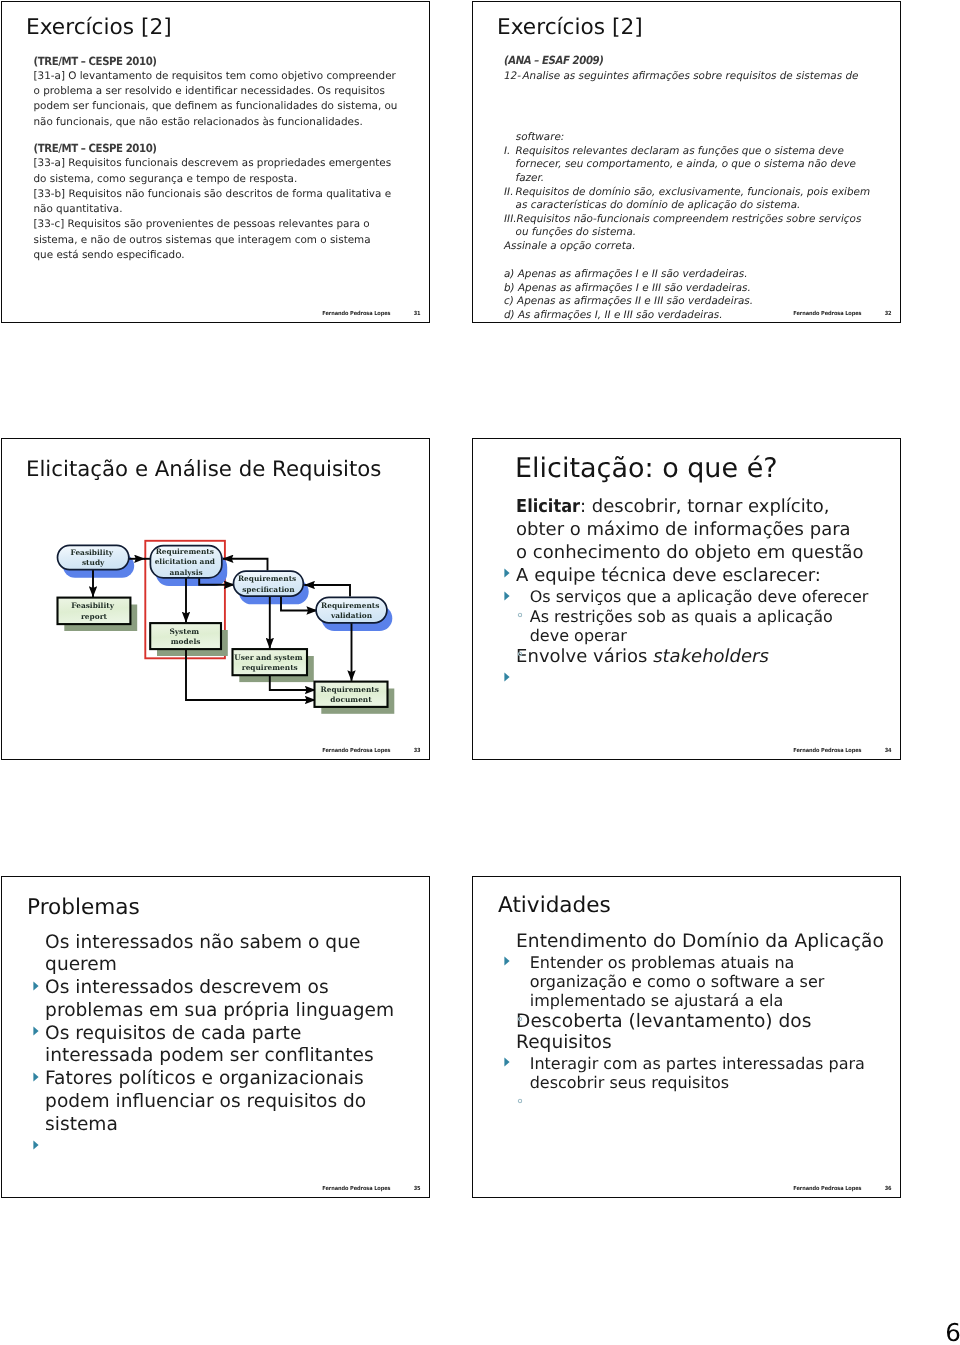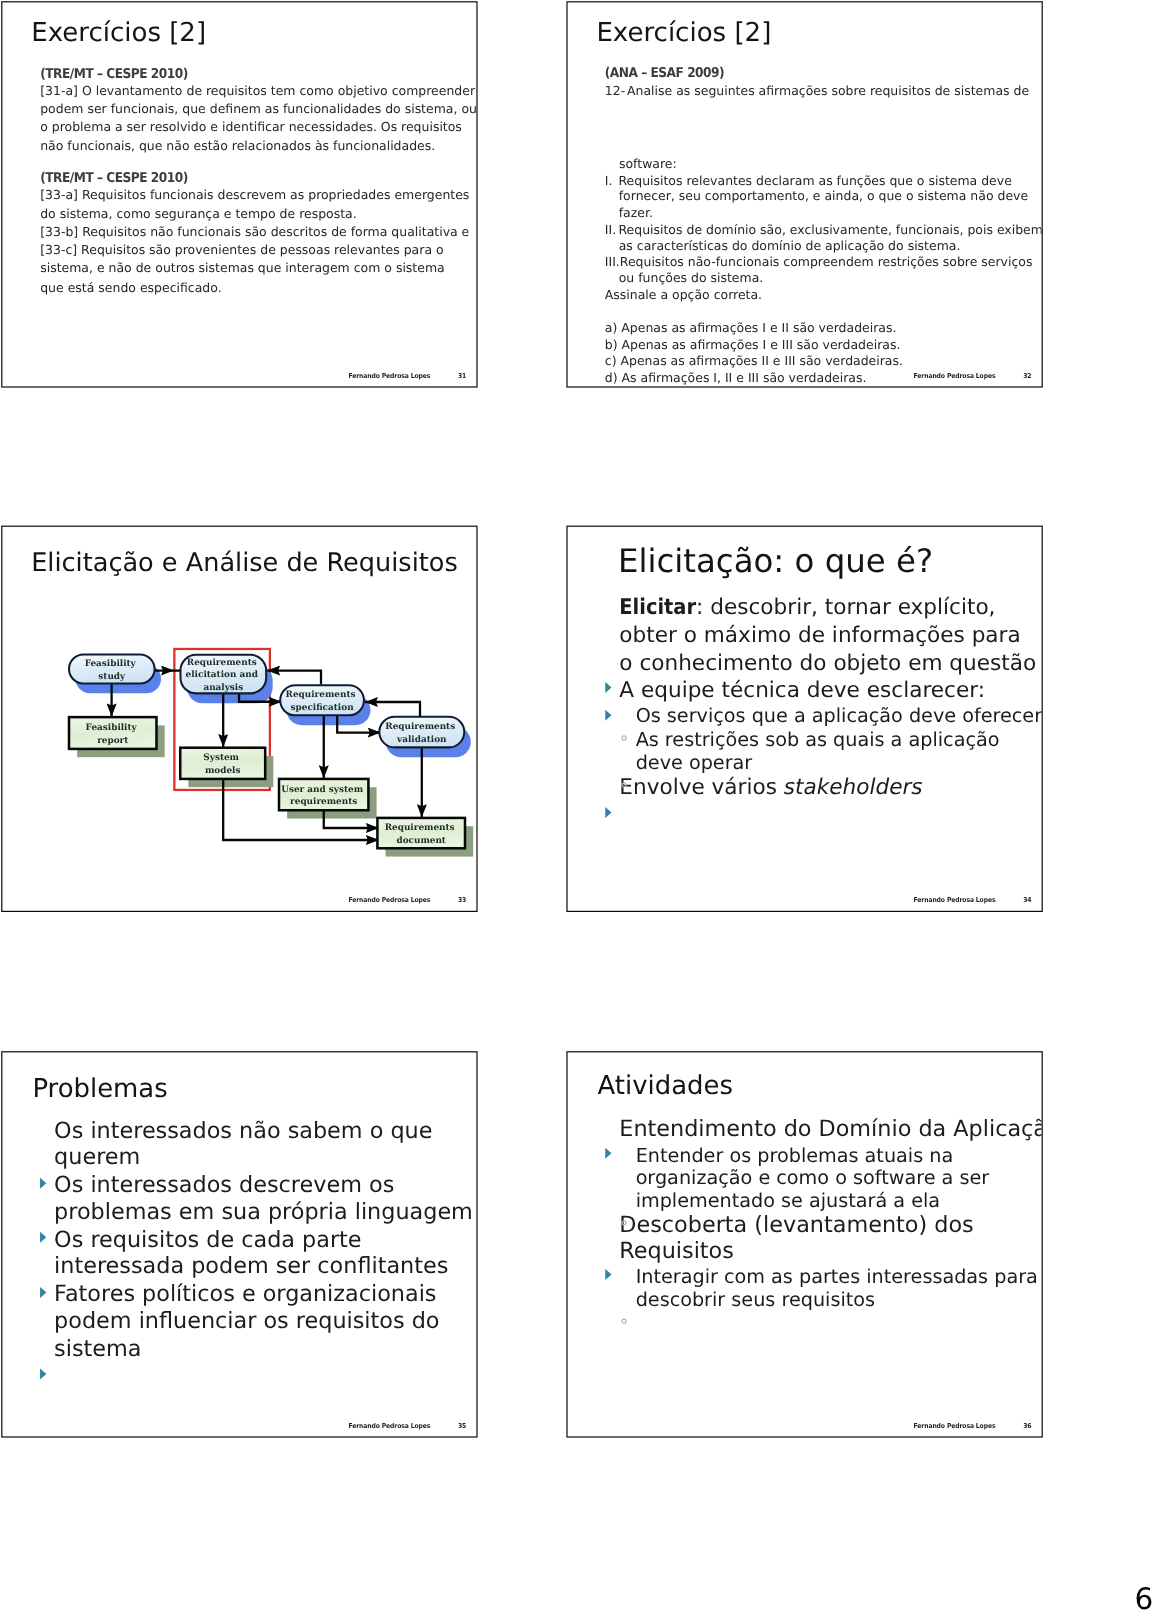--- a/index.html
+++ b/index.html
@@ -3,21 +3,21 @@
 <meta charset="utf-8">
 <title>Engenharia de Requisitos - handout</title>
 <style>
   html,body{margin:0;padding:0;background:#ffffff;}
   body{width:960px;height:1345px;position:relative;
        font-family:"DejaVu Sans",sans-serif;color:#000;
        -webkit-font-smoothing:antialiased;text-rendering:geometricPrecision;}
   .page{position:absolute;left:0;top:0;width:960px;height:1345px;overflow:hidden;background:#fff;
         will-change:transform;transform:translateZ(0);}
   .slide{position:absolute;box-sizing:border-box;border:1.5px solid #0a0a0a;background:#fff;
-         overflow:hidden;width:397px;height:322px;}
+         overflow:hidden;width:429px;height:322px;}
   .c1{left:1px;} .c2{left:472px;}
   .r1{top:1px;} .r2{top:438px;} .r3{top:876px;}
 
   
   .s-title{position:absolute;white-space:nowrap;color:#141414;font-weight:400;}
   .t-ex{left:24px;top:13.4px;font-size:21.7px;letter-spacing:0;}
 
   
   .qbody{position:absolute;left:31.5px;top:51.5px;width:372px;font-size:10.4px;
          line-height:15.3px;color:#262626;}
@@ -25,21 +25,21 @@
               font-weight:bold;color:#3c3c3c;font-size:11.3px;letter-spacing:-0.42px;}
   .qbody .para{}
   .qbody .gap{height:11px;}
   .qbody .hang{display:block;}
   .ln{display:block;white-space:nowrap;}
   .b32 .hang .lbl{display:inline-block;min-width:11.4px;}
   .b32 .hang .lc{padding-left:11.6px;}
   .b32 .h12 .lbl{min-width:18.5px;}
   .b32 .h12 .lc{padding-left:11.8px;margin-top:48px;}
 
-  .b32{left:31px;top:51px;width:372px;line-height:13.6px;}
+  .b32{left:31px;top:51px;width:372px;line-height:13.6px;font-style:italic;}
   .b32 .src{line-height:16.6px;}
   .b32 .gap{height:14.5px;}
 
   
   .foot{position:absolute;bottom:4px;font-size:5.6px;color:#1f1f1f;line-height:7px;
         font-family:"DejaVu Sans",sans-serif;font-stretch:condensed;
         font-weight:bold;letter-spacing:-0.08px;white-space:nowrap;}
   .foot-author{right:38.5px;}
   .foot-num{right:8.5px;}
 
@@ -79,32 +79,33 @@
 <body>
 
 <div class="page">
 
   <div class="slide c1 r1">
     <div class="s-title t-ex">Exercícios [2]</div>
     <div class="qbody">
       <div class="src">(TRE/MT – CESPE 2010)</div>
       <div class="para">
         <div class="ln">[31-a] O levantamento de requisitos tem como objetivo compreender</div>
+        <div class="ln">o problema a ser resolvido e identificar necessidades. Os requisitos</div>
         <div class="ln">podem ser funcionais, que definem as funcionalidades do sistema, ou</div>
-        <div class="ln">o problema a ser resolvido e identificar necessidades. Os requisitos</div>
         <div class="ln">não funcionais, que não estão relacionados às funcionalidades.</div>
       </div>
       <div class="gap"></div>
       <div class="src">(TRE/MT – CESPE 2010)</div>
       <div class="para">
         <div class="ln">[33-a] Requisitos funcionais descrevem as propriedades emergentes</div>
         <div class="ln">do sistema, como segurança e tempo de resposta.</div>
       </div>
       <div class="para">
         <div class="ln">[33-b] Requisitos não funcionais são descritos de forma qualitativa e</div>
+        <div class="ln">não quantitativa.</div>
       </div>
       <div class="para">
         <div class="ln">[33-c] Requisitos são provenientes de pessoas relevantes para o</div>
         <div class="ln">sistema, e não de outros sistemas que interagem com o sistema</div>
         <div class="ln">que está sendo especificado.</div>
       </div>
     </div>
     <div class="foot foot-author">Fernando Pedrosa Lopes</div>
     <div class="foot foot-num">31</div>
   </div>

